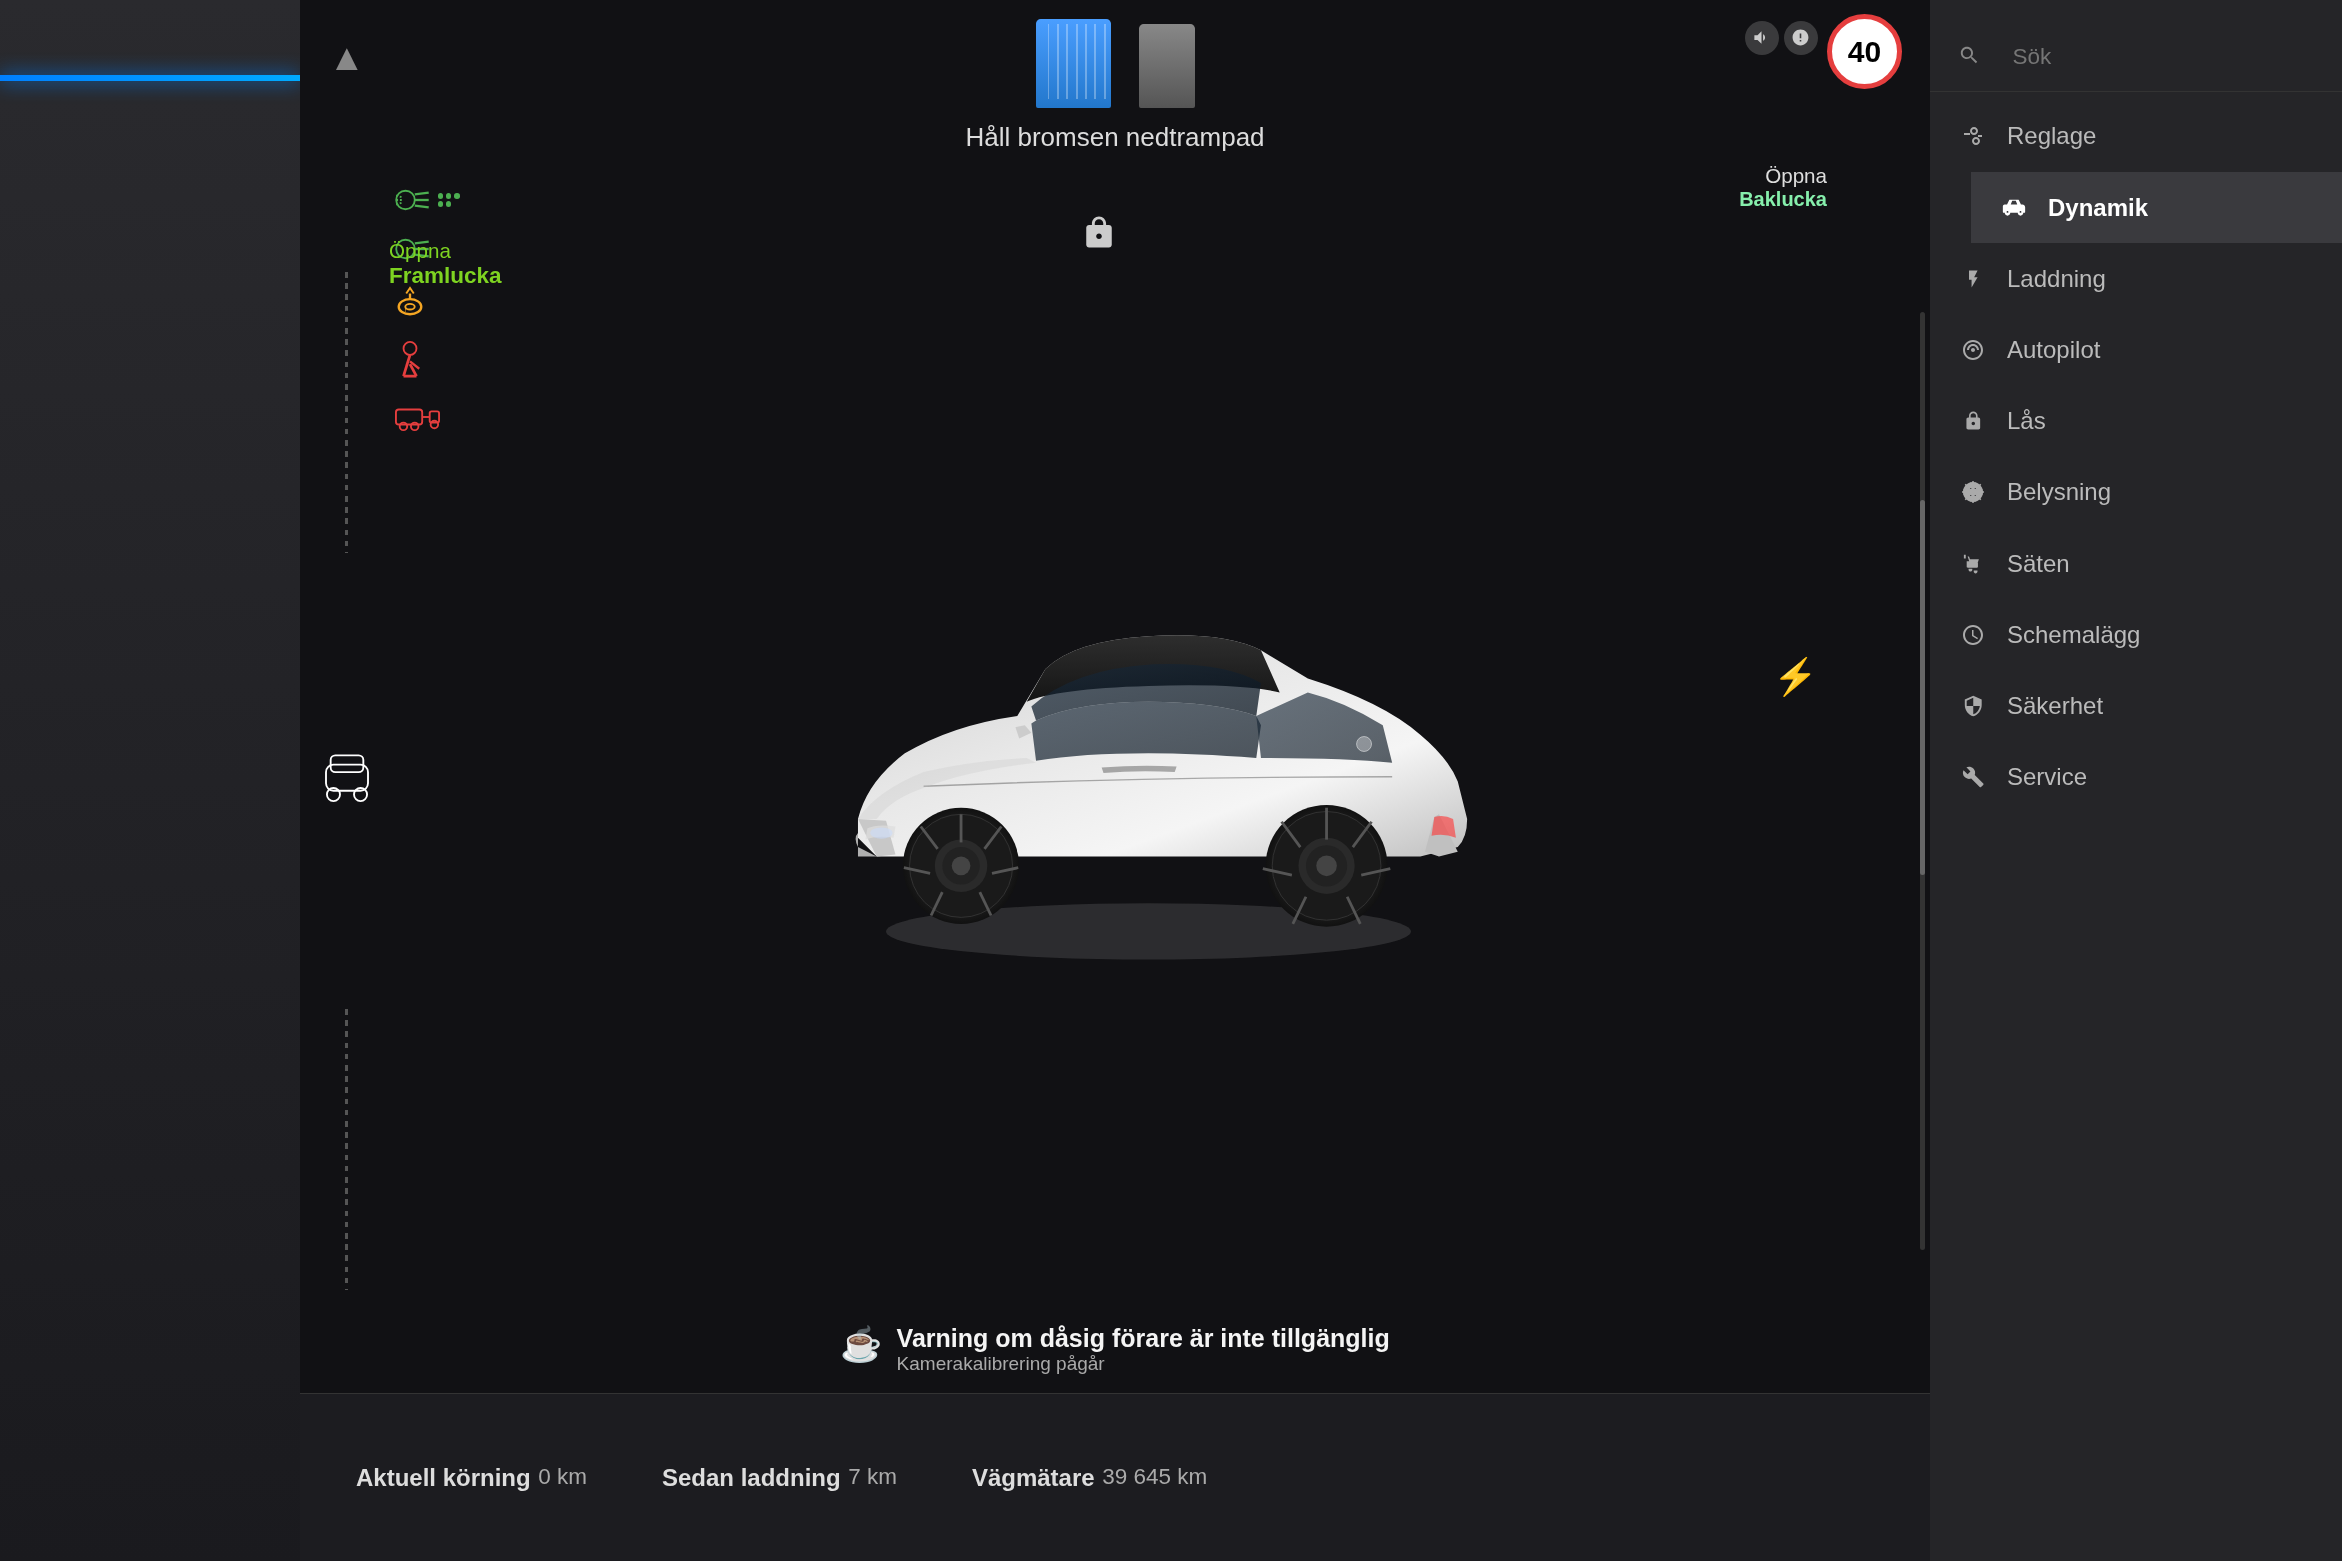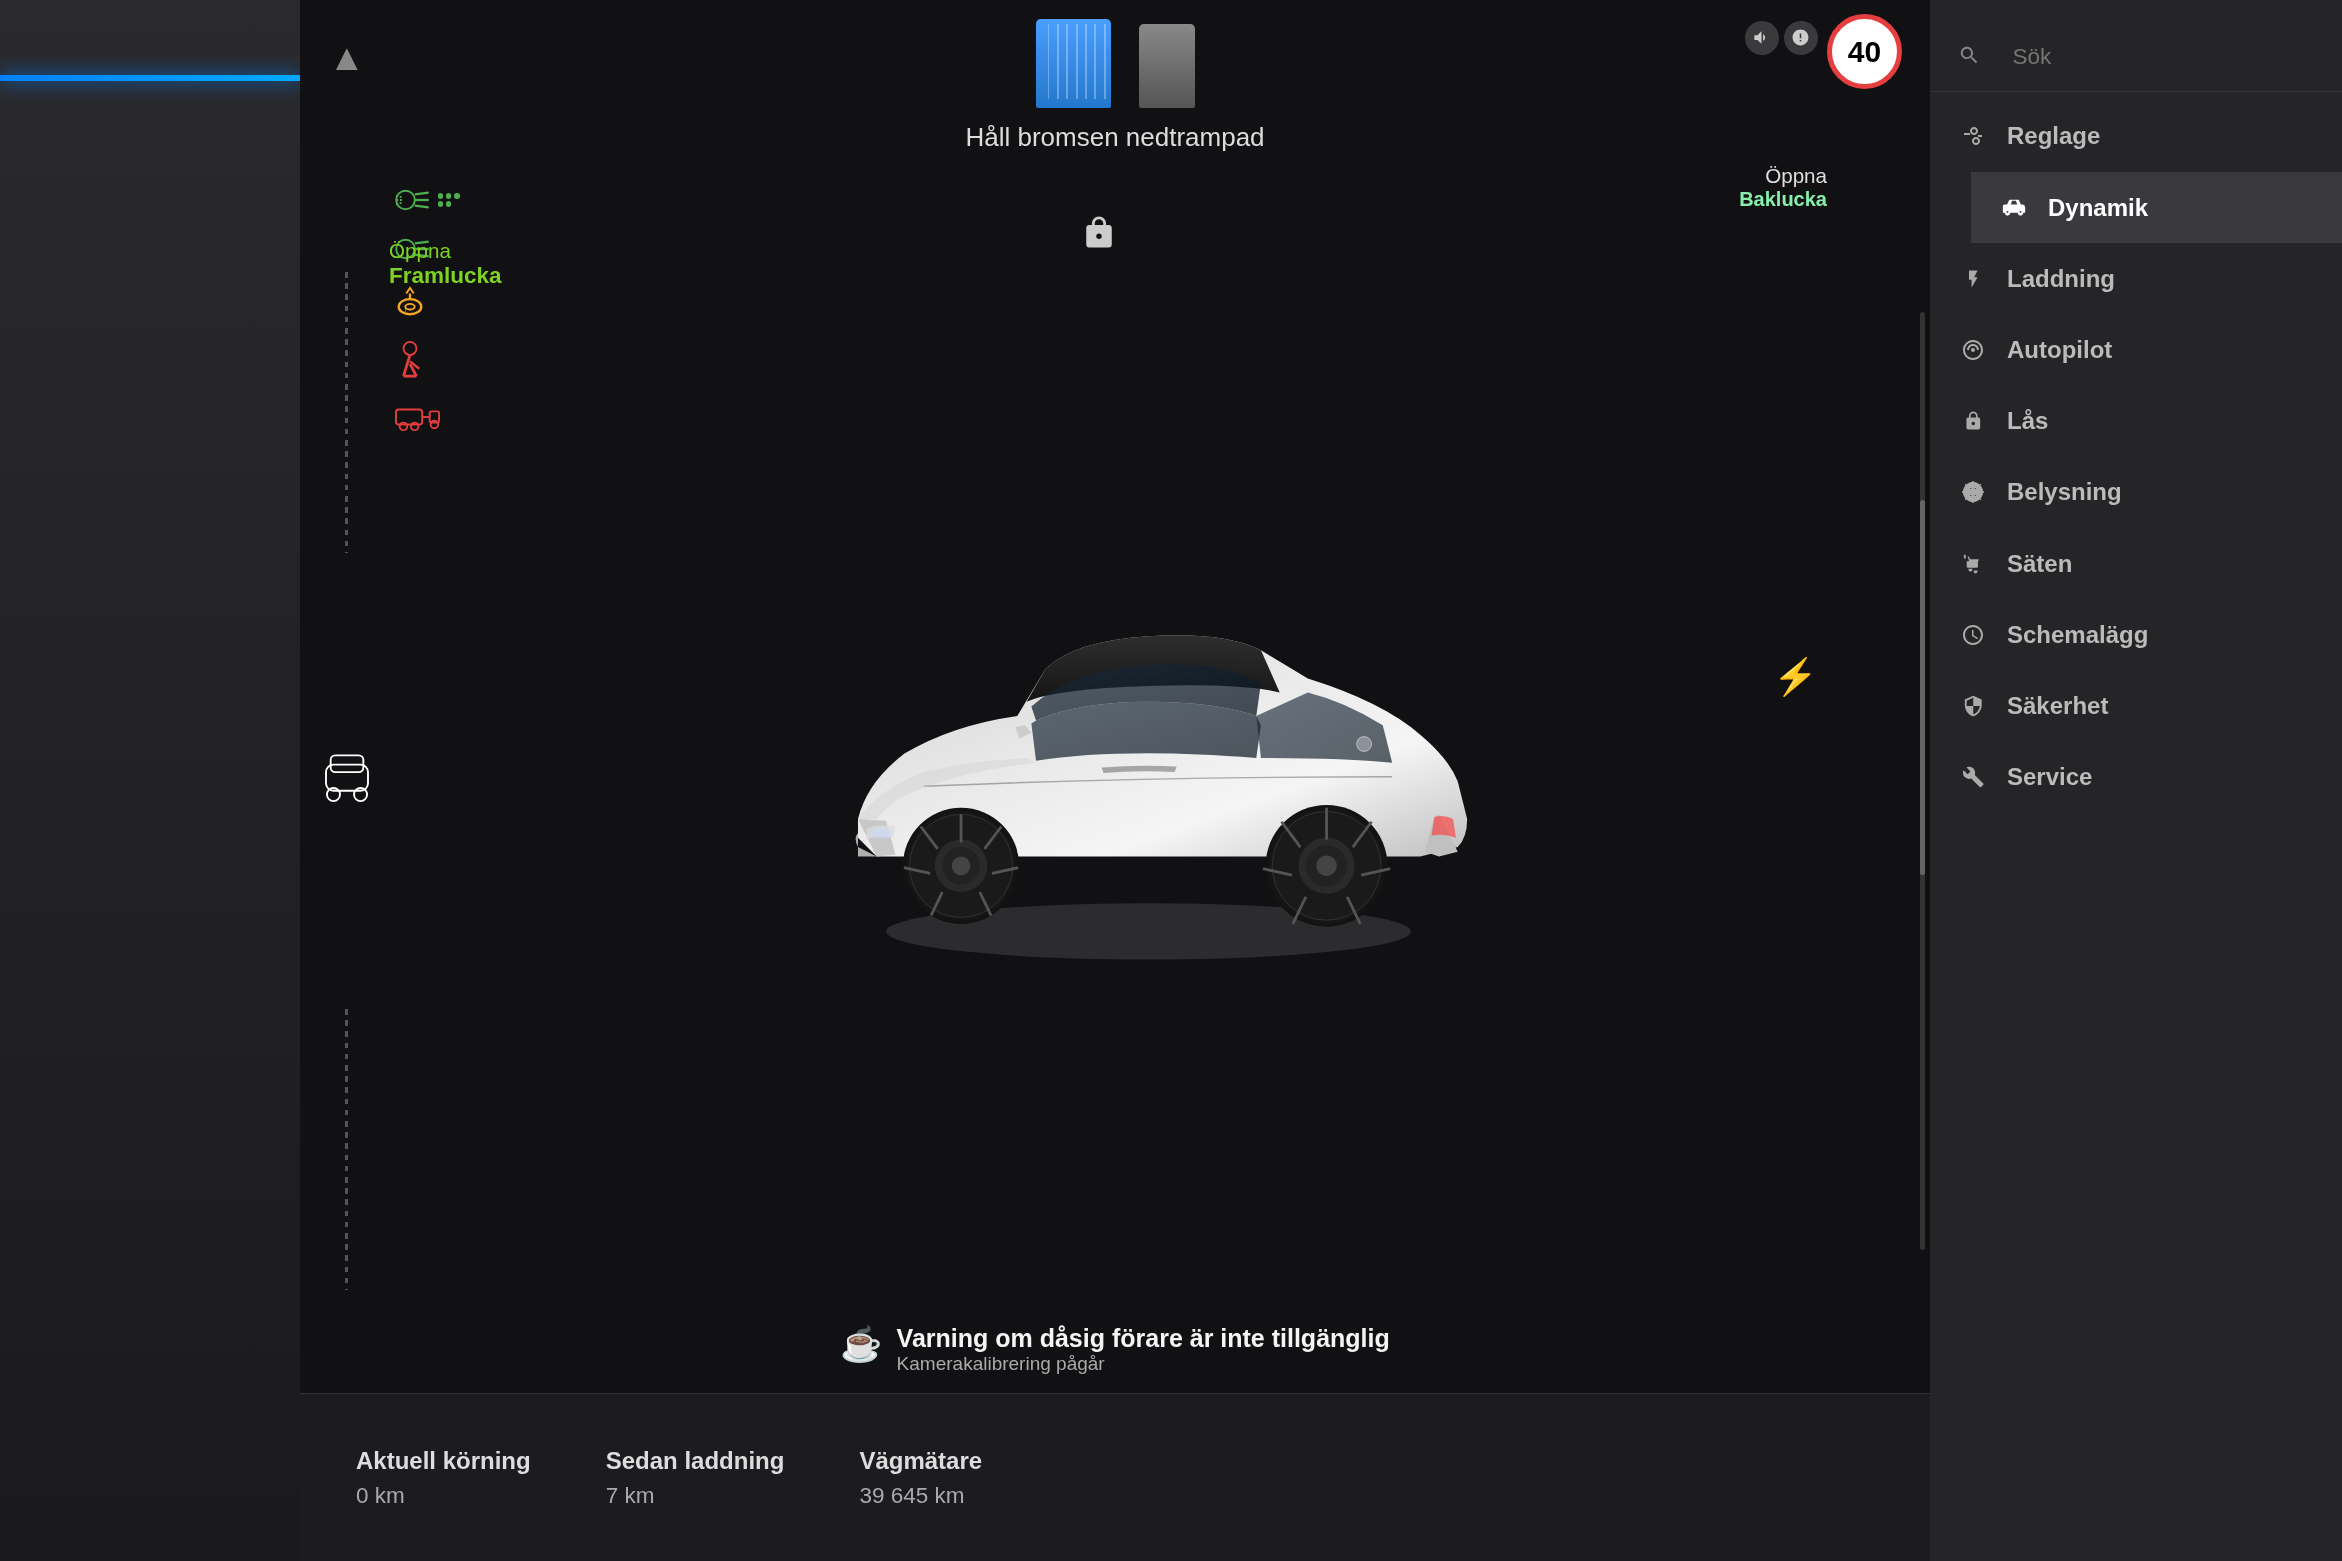--- a/index.html
+++ b/index.html
@@ -229,21 +229,21 @@
       background: #1c1c20;
       display: flex;
       align-items: center;
       padding: 0 56px;
       gap: 75px;
       border-top: 0.9px solid #333;
     }
 
     .stat-item {
       display: flex;
-      flex-direction: column;
+      flex-direction: row;
       gap: 7.5px;
     }
 
     .stat-label {
       color: #ddd;
       font-size: 24px;
       font-weight: 700;
     }
 
     .stat-value {
@@ -292,21 +292,20 @@
 
     .nav-item {
       display: flex;
       align-items: center;
       padding: 20.6px 28px;
       gap: 19px;
       cursor: pointer;
       color: #bbb;
       font-size: 24px;
       transition: background 0.2s;
-      font-weight: bold;
     }
 
     .nav-item.active {
       background: #3a3a3e;
       color: #fff;
       font-weight: 600;
       margin-left: 41px;
     }
 
     .nav-icon {

